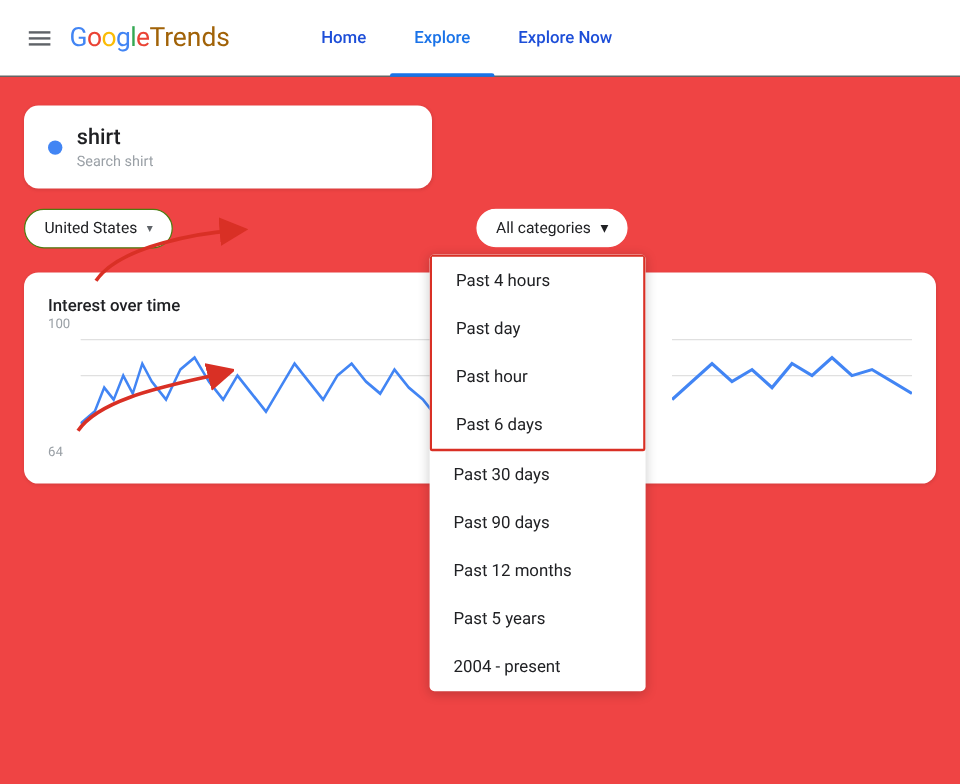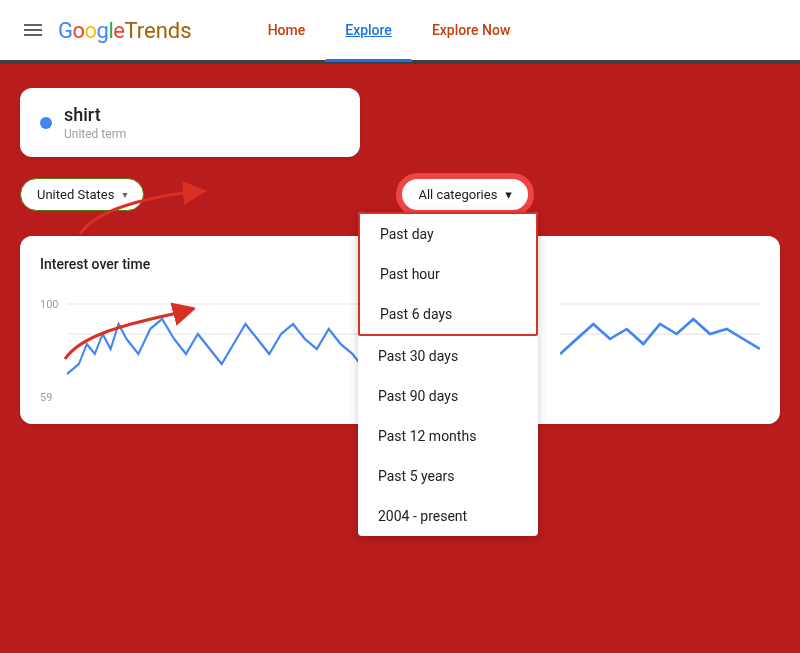--- a/index.html
+++ b/index.html
@@ -12,21 +12,21 @@
       position: relative;
     }
 
     
     .header {
       background: #fff;
       display: flex;
       align-items: center;
       padding: 0 16px;
       height: 64px;
-      border-bottom: 4px solid #404040;
+      border-bottom: 1px solid #404040;
       position: relative;
       z-index: 10;
     }
     .hamburger {
       cursor: pointer;
       padding: 8px;
       margin-right: 8px;
     }
     .hamburger span {
       display: block;
@@ -61,43 +61,42 @@
       align-items: center;
       gap: 0;
       margin-left: 24px;
     }
     .nav-item {
       padding: 0 20px;
       height: 64px;
       display: flex;
       align-items: center;
       font-size: 14px;
-      color: #c2410c;
+      color: #1d4ed8;
       cursor: pointer;
       position: relative;
       font-weight: 500;
     }
     .nav-item.active {
       color: #1a73e8;
-      text-decoration: underline;
     }
     .nav-item.active::after {
       content: '';
       position: absolute;
       bottom: 0;
       left: 0;
       right: 0;
       height: 3px;
       background: #1a73e8;
       border-radius: 2px 2px 0 0;
     }
 
     
     .main {
-      background: #b91c1c;
+      background: #ef4444;
       min-height: calc(653px - 64px);
       padding: 24px 20px;
       position: relative;
     }
 
     
     .search-card {
       background: #fff;
       border-radius: 12px;
       padding: 16px 20px;
@@ -145,21 +144,21 @@
       color: #202124;
       cursor: pointer;
       white-space: nowrap;
     }
     .filter-dropdown .arrow {
       font-size: 10px;
       color: #5f6368;
     }
     .all-categories {
       background: #fff;
-      border: 6px solid #ef4444;
+      border: 1px solid #ef4444;
       border-radius: 24px;
       padding: 8px 16px;
       display: flex;
       align-items: center;
       gap: 8px;
       font-size: 13px;
       color: #202124;
       cursor: pointer;
       margin-left: auto;
     }
@@ -168,39 +167,38 @@
     .chart-section {
       background: #fff;
       border-radius: 12px;
       padding: 20px;
       box-shadow: 0 1px 3px rgba(0,0,0,0.1);
     }
     .chart-title {
       font-size: 14px;
       font-weight: 500;
       color: #202124;
-      margin-bottom: 12px;
+      margin-bottom: 0;
     }
     .chart-area {
       position: relative;
       height: 120px;
       display: flex;
       align-items: flex-end;
     }
     .y-axis {
       display: flex;
       flex-direction: column;
       justify-content: space-between;
       height: 100%;
       margin-right: 8px;
     }
     .y-label {
       font-size: 11px;
       color: #9aa0a6;
-      margin-top: 14px;
     }
     .chart-svg {
       flex: 1;
       height: 100%;
     }
 
     
     .dropdown-menu {
       position: absolute;
       top: 148px;
@@ -248,42 +246,42 @@
     <div class="nav-item">Explore Now</div>
   </nav>
 </header>
 
 <main class="main">
 
   <div class="search-card">
     <div class="search-dot"></div>
     <div class="search-text">
       <div class="search-term">shirt</div>
-      <div class="search-label">United term</div>
+      <div class="search-label">Search shirt</div>
     </div>
   </div>
 
   <div class="filter-row">
     <div class="filter-dropdown">
       <span>United States</span>
       <span class="arrow">▾</span>
     </div>
 
     <div class="all-categories" style="margin-left:240px;">
       <span>All categories</span>
       <span class="arrow">▾</span>
     </div>
   </div>
 
   <div class="chart-section">
     <div class="chart-title">Interest over time</div>
     <div class="chart-area">
       <div class="y-axis">
         <span class="y-label">100</span>
-        <span class="y-label">59</span>
+        <span class="y-label">64</span>
       </div>
 
       <svg class="chart-svg" viewBox="0 0 370 120" preserveAspectRatio="none">
         <line x1="0" y1="20" x2="370" y2="20" stroke="#e0e0e0" stroke-width="1"></line>
         <line x1="0" y1="50" x2="370" y2="50" stroke="#e0e0e0" stroke-width="1"></line>
         <polyline fill="none" stroke="#4285f4" stroke-width="2.5" points="
             0,90 15,80 25,60 35,70 45,50 55,65 65,40 75,55 90,70 105,45 120,35 135,55 150,70 165,50 180,65 195,80 210,60 225,40 240,55 255,70 270,50 285,40 300,55 315,65 330,45 345,60 360,70 370,80
           "></polyline>
       </svg>
       <div style="width:200px; flex-shrink:0;"></div>
@@ -294,20 +292,21 @@
         <polyline fill="none" stroke="#4285f4" stroke-width="2.5" points="
             0,70 15,55 30,40 45,55 60,45 75,60 90,40 105,50 120,35 135,50 150,45 165,55 180,65
           "></polyline>
       </svg>
     </div>
   </div>
 
   <div class="dropdown-menu">
 
     <div style="border: 2.5px solid #d93025; border-radius: 2px;">
+      <div class="dropdown-item">Past 4 hours</div>
       <div class="dropdown-item">Past day</div>
       <div class="dropdown-item">Past hour</div>
       <div class="dropdown-item">Past 6 days</div>
     </div>
     <div class="dropdown-item">Past 30 days</div>
     <div class="dropdown-item">Past 90 days</div>
     <div class="dropdown-item">Past 12 months</div>
     <div class="dropdown-item">Past 5 years</div>
     <div class="dropdown-item">2004 - present</div>
   </div>

